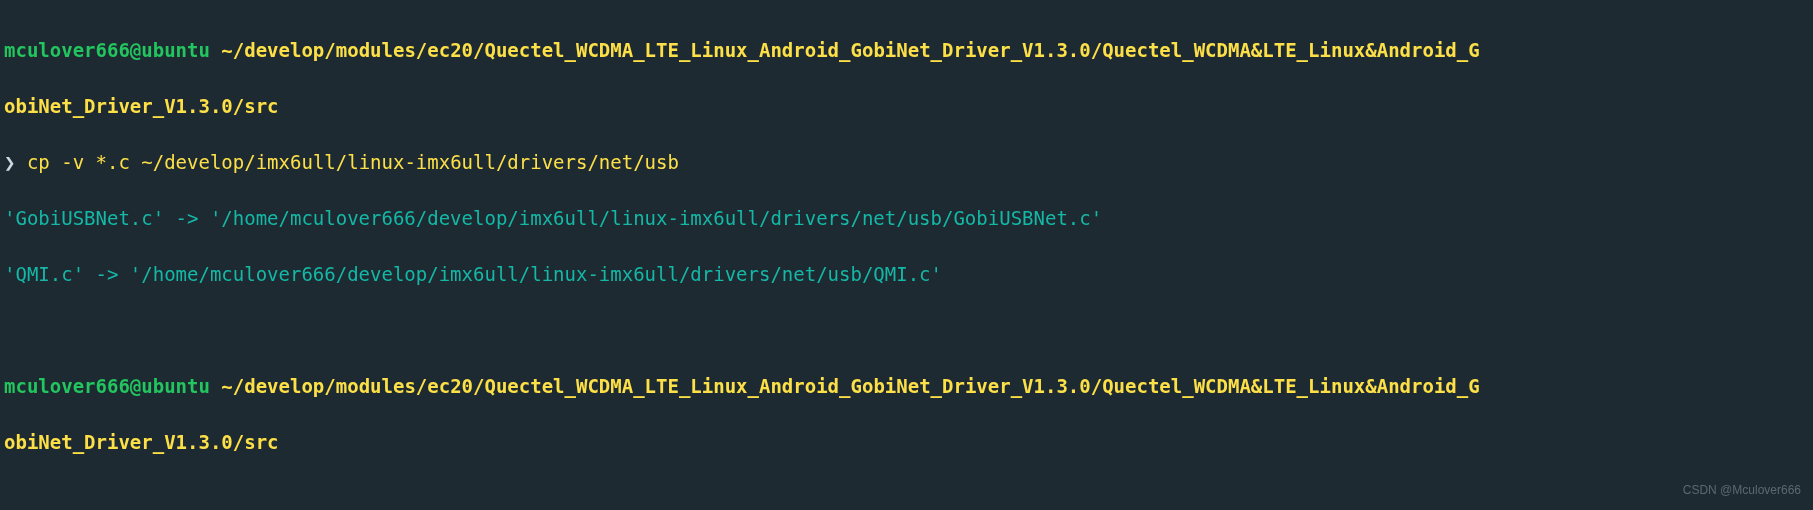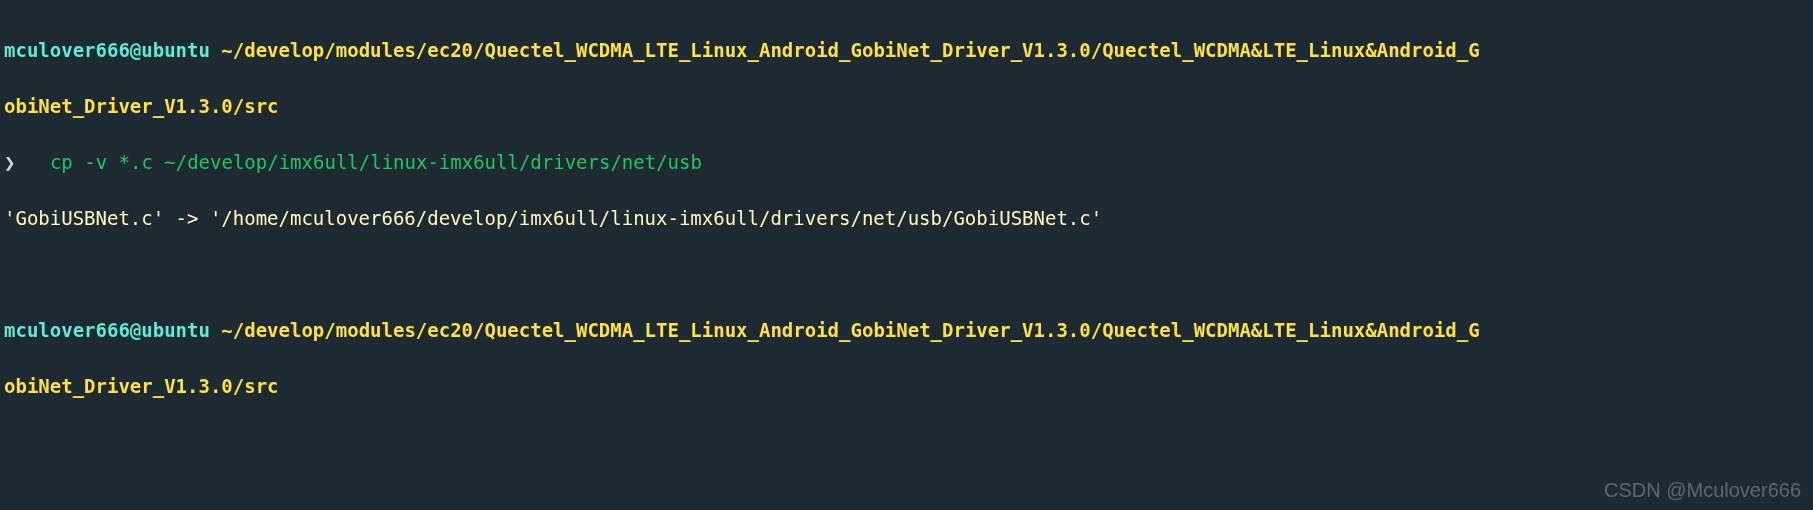--- a/index.html
+++ b/index.html
@@ -12,43 +12,44 @@
     font-size: 19px;
     line-height: 28px;
     overflow: hidden;
     position: relative;
   }
   .terminal {
     padding: 8px 4px 0 4px;
     white-space: pre;
     color: #cfd8dc;
   }
-  .user { color: #5eead4; font-weight: bold; }
+  .user { color: #22c55e; font-weight: bold; }
   .path { color: #fde047; font-weight: bold; }
   .prompt-sym { color: #cfd8dc; font-weight: bold; }
-  .cmd { color: #22c55e; margin-left: 23px; }
-  .out { color: #fef9c3; }
+  .cmd { color: #fde047; }
+  .out { color: #14b8a6; }
   .blank { height: 28px; }
   .watermark {
     position: absolute;
     right: 12px;
     bottom: 6px;
-    font-size: 20px;
+    font-size: 12px;
     color: rgba(207,216,220,0.35);
     font-family: Arial, sans-serif;
   }
 </style>
 </head>
 <body>
 
 <div class="terminal">
 <div><span class="user">mculover666@ubuntu</span> <span class="path">~/develop/modules/ec20/Quectel_WCDMA_LTE_Linux_Android_GobiNet_Driver_V1.3.0/Quectel_WCDMA&amp;LTE_Linux&amp;Android_G</span></div>
 <div><span class="path">obiNet_Driver_V1.3.0/src</span></div>
 <div><span class="prompt-sym">❯</span> <span class="cmd">cp -v *.c ~/develop/imx6ull/linux-imx6ull/drivers/net/usb</span></div>
 <div class="out">'GobiUSBNet.c' -&gt; '/home/mculover666/develop/imx6ull/linux-imx6ull/drivers/net/usb/GobiUSBNet.c'</div>
+<div class="out">'QMI.c' -&gt; '/home/mculover666/develop/imx6ull/linux-imx6ull/drivers/net/usb/QMI.c'</div>
 <div class="blank"></div>
 <div><span class="user">mculover666@ubuntu</span> <span class="path">~/develop/modules/ec20/Quectel_WCDMA_LTE_Linux_Android_GobiNet_Driver_V1.3.0/Quectel_WCDMA&amp;LTE_Linux&amp;Android_G</span></div>
 <div><span class="path">obiNet_Driver_V1.3.0/src</span></div>
 
 
 
 
 
 
 </div>

